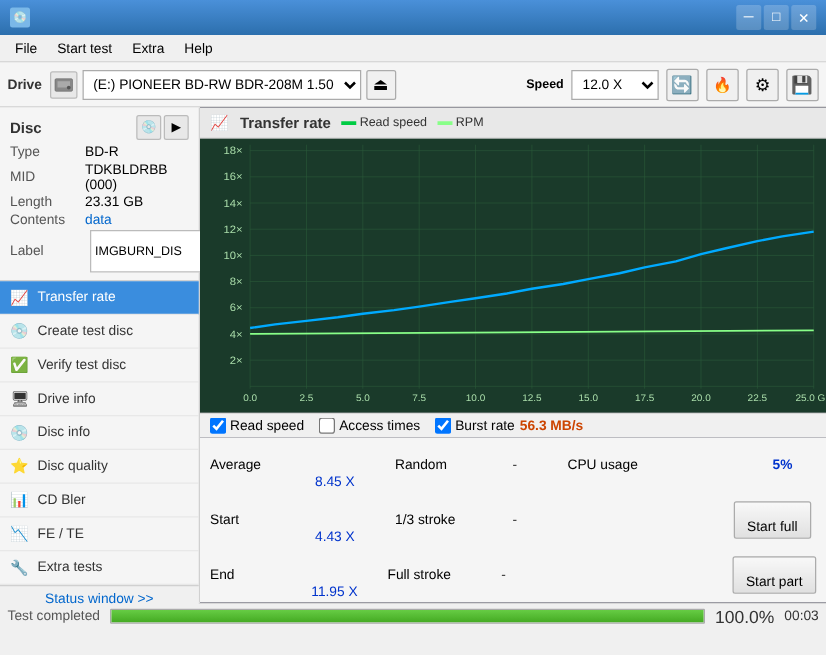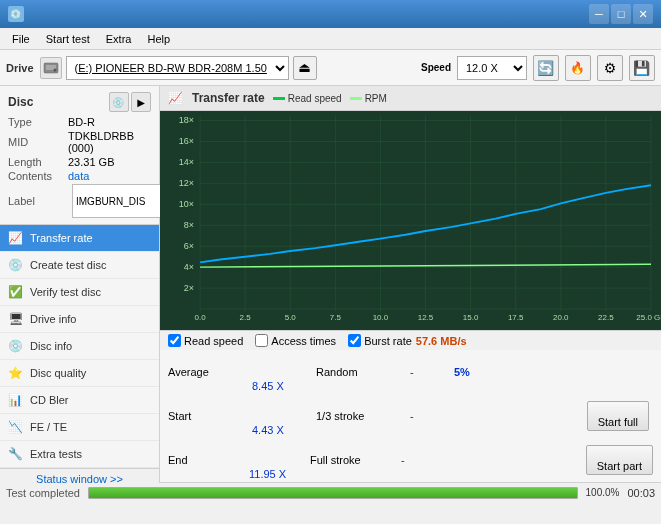--- a/index.html
+++ b/index.html
@@ -38,21 +38,21 @@
       height: 36px;
       display: flex;
       align-items: center;
       padding: 0 6px;
       border-bottom: 1px solid #d0d0d0;
       gap: 6px;
     }
     .toolbar-label { font-size: 11px; font-weight: 600; color: #333; }
     .toolbar-select-group { display: flex; align-items: center; gap: 4px; flex: 1; }
     .toolbar-drive-icon { width: 22px; height: 22px; display: flex; align-items: center; justify-content: center; background: #e8e8e8; border: 1px solid #bbb; border-radius: 2px; }
-    .toolbar-select { height: 24px; border: 1px solid #ababab; background: white; font-size: 11px; padding: 0 4px; min-width: 200px; text-decoration: underline; }
+    .toolbar-select { height: 24px; border: 1px solid #ababab; background: white; font-size: 11px; padding: 0 4px; min-width: 200px; }
     .toolbar-eject-btn { width: 24px; height: 24px; border: 1px solid #ababab; background: #f0f0f0; cursor: pointer; display: flex; align-items: center; justify-content: center; border-radius: 2px; }
     .speed-label { font-size: 10px; font-weight: 600; }
     .speed-select { height: 24px; border: 1px solid #ababab; background: white; font-size: 11px; padding: 0 4px; width: 70px; }
     .toolbar-icon-btn { width: 26px; height: 26px; border: 1px solid #ababab; background: #f0f0f0; cursor: pointer; display: flex; align-items: center; justify-content: center; border-radius: 2px; font-size: 14px; }
 
     
     .main { display: flex; height: calc(524px - 28px - 22px - 36px - 22px - 20px); }
 
     
     .sidebar {
@@ -177,21 +177,21 @@
       height: 12px;
       border: 1px solid #aaa;
       background: white;
       border-radius: 1px;
       overflow: hidden;
     }
     .progress-bar-inner {
       height: 100%;
       background: linear-gradient(to bottom, #66cc44, #44aa22);
     }
-    .progress-text { font-size: 10px; color: #333; white-space: nowrap; }
+    .progress-text { font-size: 14px; color: #333; white-space: nowrap; }
     .time-text { font-size: 11px; color: #333; white-space: nowrap; text-align: right; }
     .status-text { font-size: 11px; color: #555; }
 
     .stats-row-container {
       display: flex;
       flex-direction: column;
       background: #f5f5f5;
     }
     .stats-line {
       display: grid;
@@ -406,30 +406,31 @@
       </label>
       <label class="checkbox-item">
         <input type="checkbox" style="">
         <span>Access times</span>
       </label>
       <div class="burst-rate">
         <label class="checkbox-item">
           <input type="checkbox" checked="" style="">
           <span>Burst rate</span>
         </label>
-        <span class="burst-value">57.6 MB/s</span>
+        <span class="burst-value">56.3 MB/s</span>
       </div>
     </div>
 
     <div class="stats-row-container">
       <div class="stats-line">
         <span>Average</span>
         <span class="v-blue">8.45 X</span>
         <span>Random</span>
         <span class="v-plain">-</span>
+        <span>CPU usage</span>
         <span class="cpu-val">5%</span>
       </div>
       <div style="display:grid; grid-template-columns: 80px 60px 90px 50px 1fr auto auto; align-items:center; padding:2px 8px; font-size:11px; gap:4px;">
         <span>Start</span>
         <span class="v-blue">4.43 X</span>
         <span>1/3 stroke</span>
         <span class="v-plain">-</span>
         <span></span>
         <button class="start-btn">Start full</button>
       </div>

